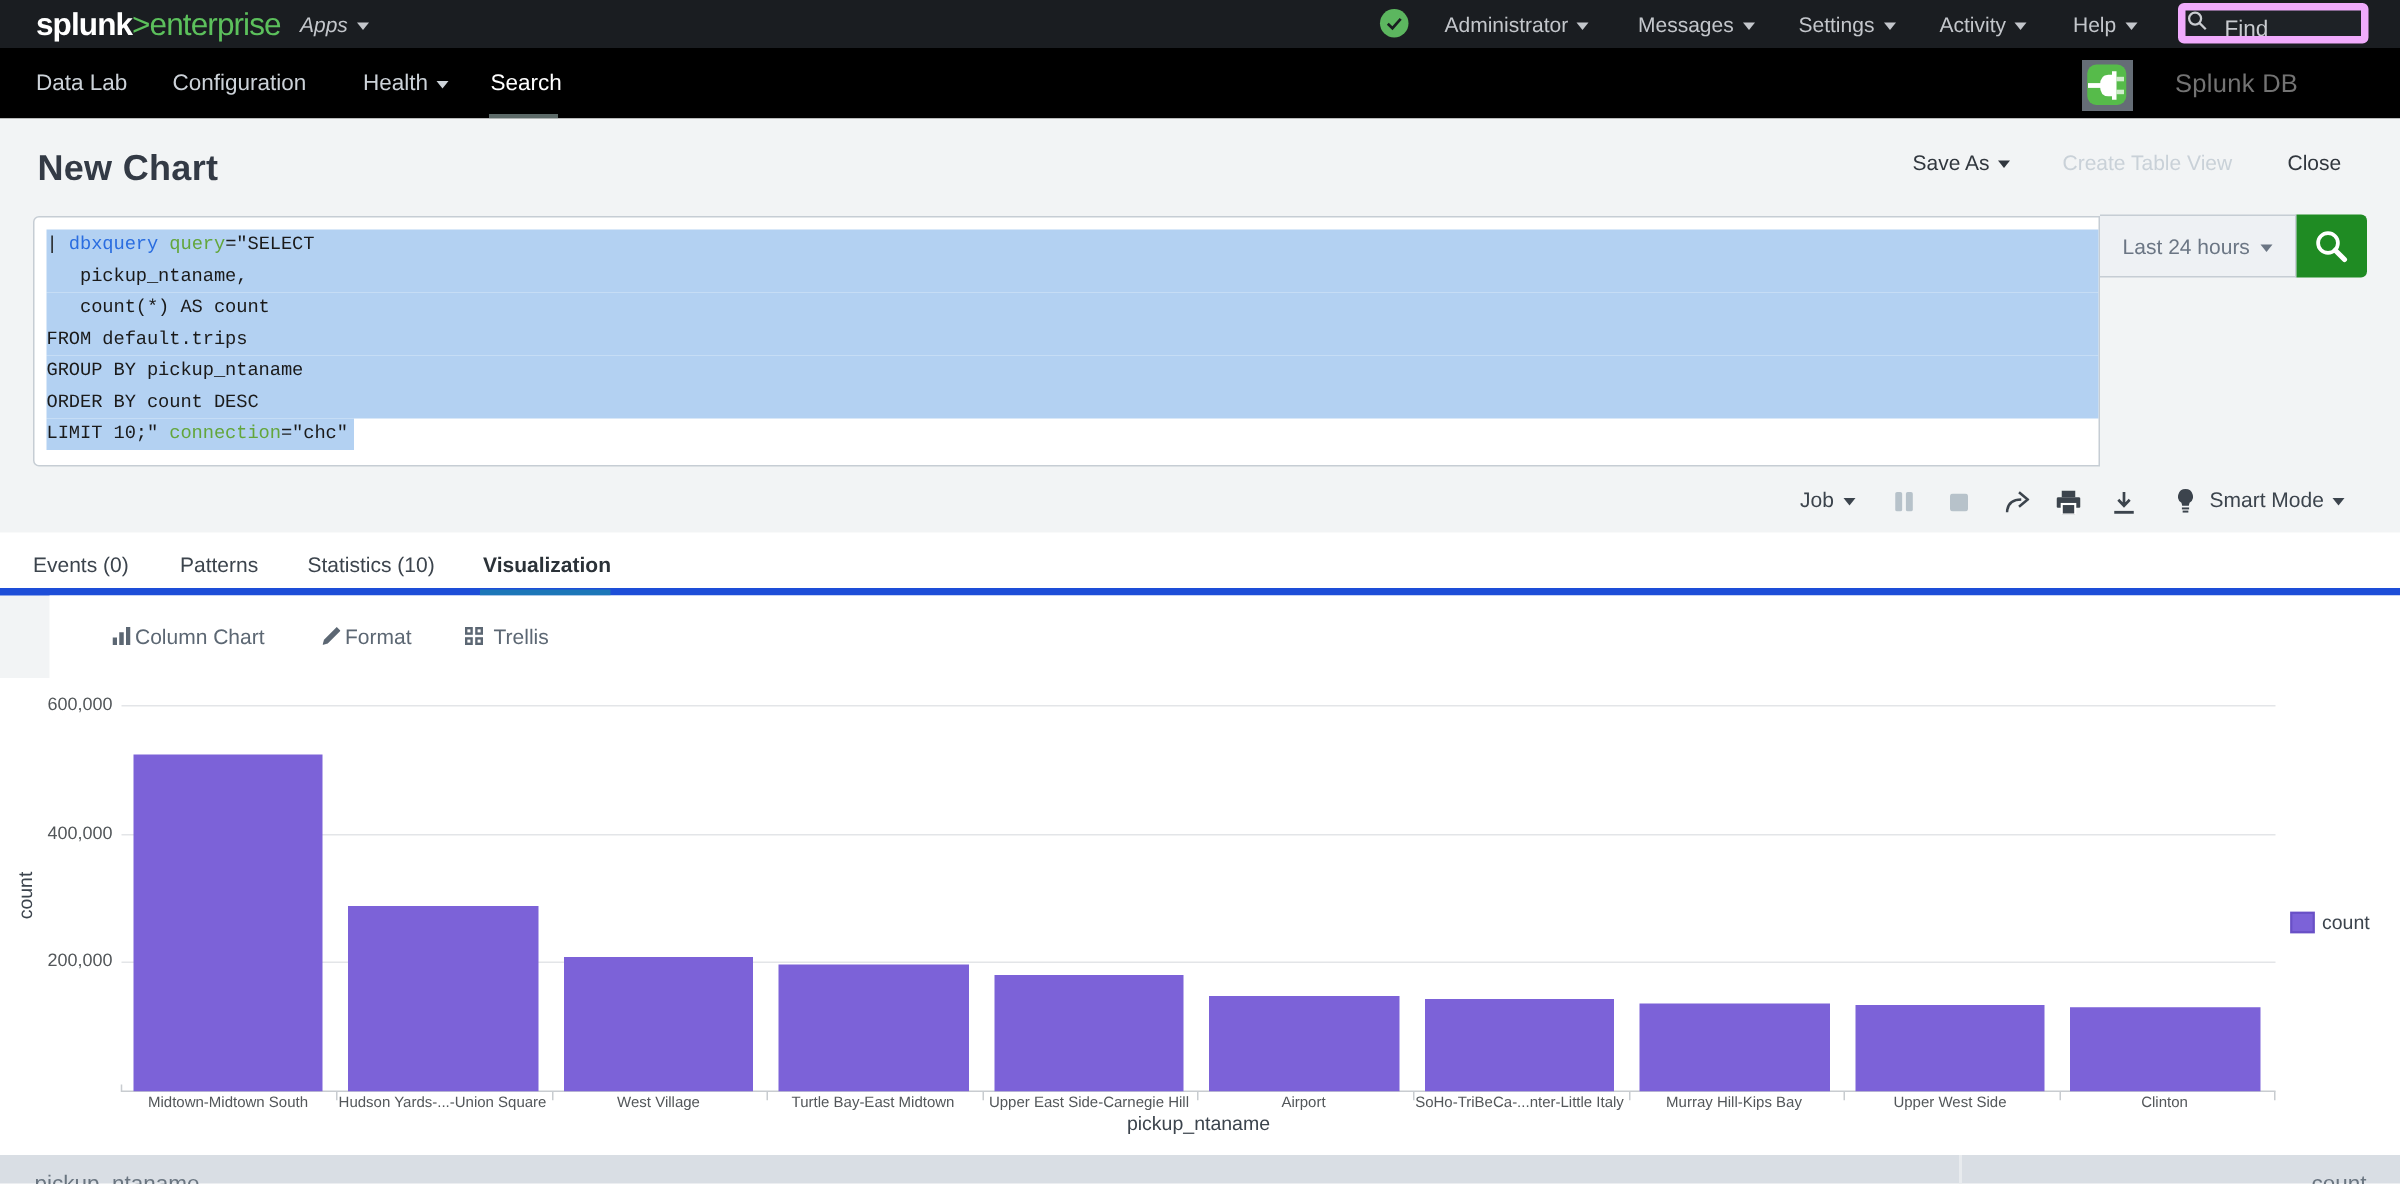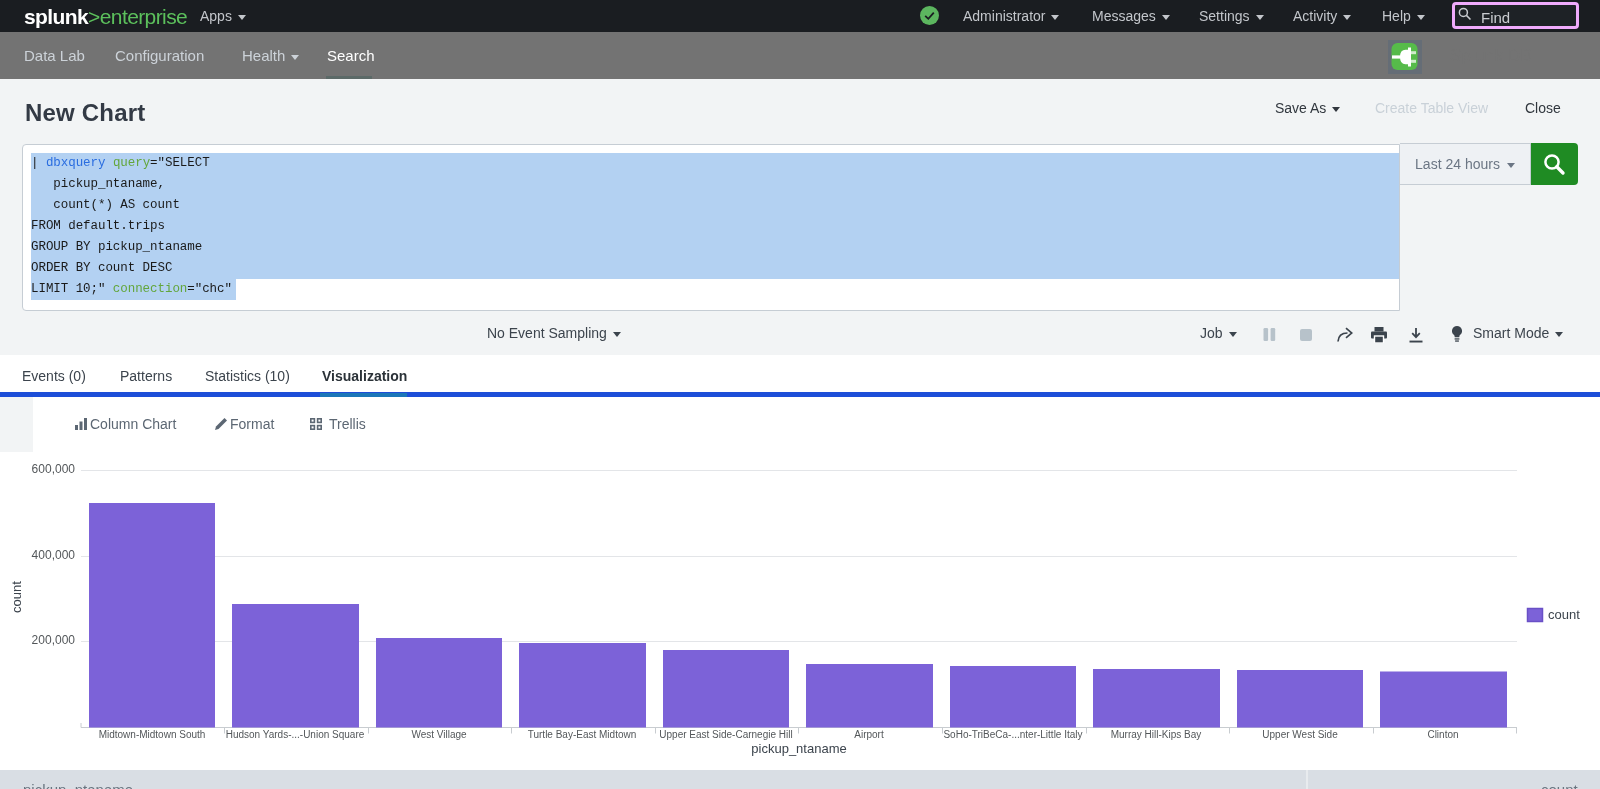--- a/index.html
+++ b/index.html
@@ -4,23 +4,23 @@
 <style>
 * { margin:0; padding:0; box-sizing:border-box; }
 html,body { width:1600px; height:789px; font-family:"Liberation Sans", sans-serif; background:#fff; overflow:hidden; }
 .abs { position:absolute; }
 
 #topbar { position:absolute; left:0; top:0; width:1600px; height:32px; background:#1a1d21; }
 #topbar .logo { position:absolute; left:24px; top:5px; font-size:21px; font-weight:bold; color:#fff; letter-spacing:-0.6px; }
 #topbar .logo .ent { color:#5cc05c; font-weight:normal; }
 .topitem { position:absolute; top:0; height:32px; line-height:32px; color:#c3c6cb; font-size:14px; }
 .caret { display:inline-block; width:0; height:0; border-left:4.5px solid transparent; border-right:4.5px solid transparent; border-top:5.5px solid #c3c6cb; margin-left:6px; vertical-align:1px; }
-#findbox { position:absolute; left:1452px; top:2px; width:127px; height:27px; background:#1e2226; border:3px solid #f0abfc; border-radius:4px; color:#c9ccd0; font-size:15px; line-height:25px; padding-left:26px; }
-
-#appbar { position:absolute; left:0; top:32px; width:1600px; height:47px; background:#737373; }
+#findbox { position:absolute; left:1452px; top:2px; width:127px; height:27px; background:#1e2226; border:5px solid #f0abfc; border-radius:4px; color:#c9ccd0; font-size:15px; line-height:25px; padding-left:26px; }
+
+#appbar { position:absolute; left:0; top:32px; width:1600px; height:47px; background:#000000; }
 .appitem { position:absolute; top:0; height:47px; line-height:47px; color:#ccd2d8; font-size:15px; }
 .appitem.active { color:#fff; }
 .appitem .caret { border-top-color:#ccd2d8; }
 #searchunderline { position:absolute; left:326px; top:76px; width:46px; height:3px; background:#5c6a68; }
 #dbtitle { position:absolute; left:1450px; top:32px; height:47px; line-height:47px; color:#737373; font-size:17px; letter-spacing:0.2px; }
 
 #page { position:absolute; left:0; top:79px; width:1600px; height:691px; background:#f2f4f5; }
 h1 { position:absolute; left:25px; top:99px; font-size:24px; font-weight:bold; color:#333a45; letter-spacing:0.2px; }
 .hact { position:absolute; top:98px; height:20px; line-height:20px; font-size:14px; color:#31373e; }
 .hact .caret { border-top-color:#31373e; }
@@ -54,21 +54,21 @@
 
 #tablehead { position:absolute; left:0; top:770px; width:1600px; height:19px; background:#d9dee4; }
 #tablehead .c1 { position:absolute; left:23px; top:11px; font-size:15px; color:#6a7580; }
 #tablehead .c2 { position:absolute; left:1541px; top:11px; font-size:15px; color:#6a7580; }
 #tablehead .div { position:absolute; left:1306px; top:0; width:2px; height:19px; background:#e8ebee; }
 </style>
 </head>
 <body>
 <div id="topbar">
   <div class="logo">splunk<span class="ent">&gt;enterprise</span></div>
-  <div class="topitem" style="left:200px;">Apps<span class="caret"></span></div>
+  <div class="topitem" style="left:200px;font-style:italic;">Apps<span class="caret"></span></div>
   <svg class="abs" style="left:919px;top:5px;" width="21" height="21" viewBox="0 0 21 21">
       <circle cx="10.5" cy="10.5" r="9.5" fill="#5cb65f"></circle>
       <path d="M6.2 10.8 L9.3 13.8 L14.8 7.6" stroke="#1a1d21" stroke-width="1.8" fill="none"></path>
     </svg>
   <div class="topitem" style="left:963px;">Administrator<span class="caret"></span></div>
   <div class="topitem" style="left:1092px;">Messages<span class="caret"></span></div>
   <div class="topitem" style="left:1199px;">Settings<span class="caret"></span></div>
   <div class="topitem" style="left:1293px;">Activity<span class="caret"></span></div>
   <div class="topitem" style="left:1382px;">Help<span class="caret"></span></div>
   <div id="findbox">Find</div>
@@ -103,21 +103,20 @@
   <div id="query"><div class="ln">| <span class="cmd">dbxquery</span> <span class="kw">query</span>="SELECT</div><div class="ln">   pickup_ntaname,</div><div class="ln">   count(*) AS count</div><div class="ln">FROM default.trips</div><div class="ln">GROUP BY pickup_ntaname</div><div class="ln">ORDER BY count DESC</div><div class="ln pl"><span style="background:#b3d1f2;display:inline-block;height:21px;padding-right:4px;">LIMIT 10;" <span class="kw">connection</span>="chc"</span></div></div>
 </div>
 <div id="timepicker">Last 24 hours<span class="caret" style="margin-left:7px;"></span></div>
 <div id="searchbtn">
   <svg class="abs" style="left:12px;top:10px;" width="23" height="23" viewBox="0 0 23 23">
       <circle cx="9" cy="9" r="6.6" stroke="#fff" stroke-width="2.5" fill="none"></circle>
       <line x1="13.8" y1="13.8" x2="20" y2="20" stroke="#fff" stroke-width="3.4" stroke-linecap="round"></line>
     </svg>
 </div>
 <div id="resultsbar">
-  <div id="nes">No Event Sampling<span class="caret" style="border-top-color:#3c444d;"></span></div>
   <div class="jobctl" style="left:1200px;">Job<span class="caret" style="border-top-color:#3c444d;"></span></div>
 
   <svg class="abs" style="left:1263px;top:17px;" width="13" height="13" viewBox="0 0 13 13">
       <rect x="0.5" y="0" width="4.6" height="13" rx="1.2" fill="#b7c2ca"></rect>
       <rect x="7.6" y="0" width="4.6" height="13" rx="1.2" fill="#b7c2ca"></rect>
     </svg>
 
   <svg class="abs" style="left:1300px;top:18px;" width="12" height="12" viewBox="0 0 12 12">
       <rect x="0" y="0" width="12" height="12" rx="2" fill="#b7c2ca"></rect>
     </svg>

